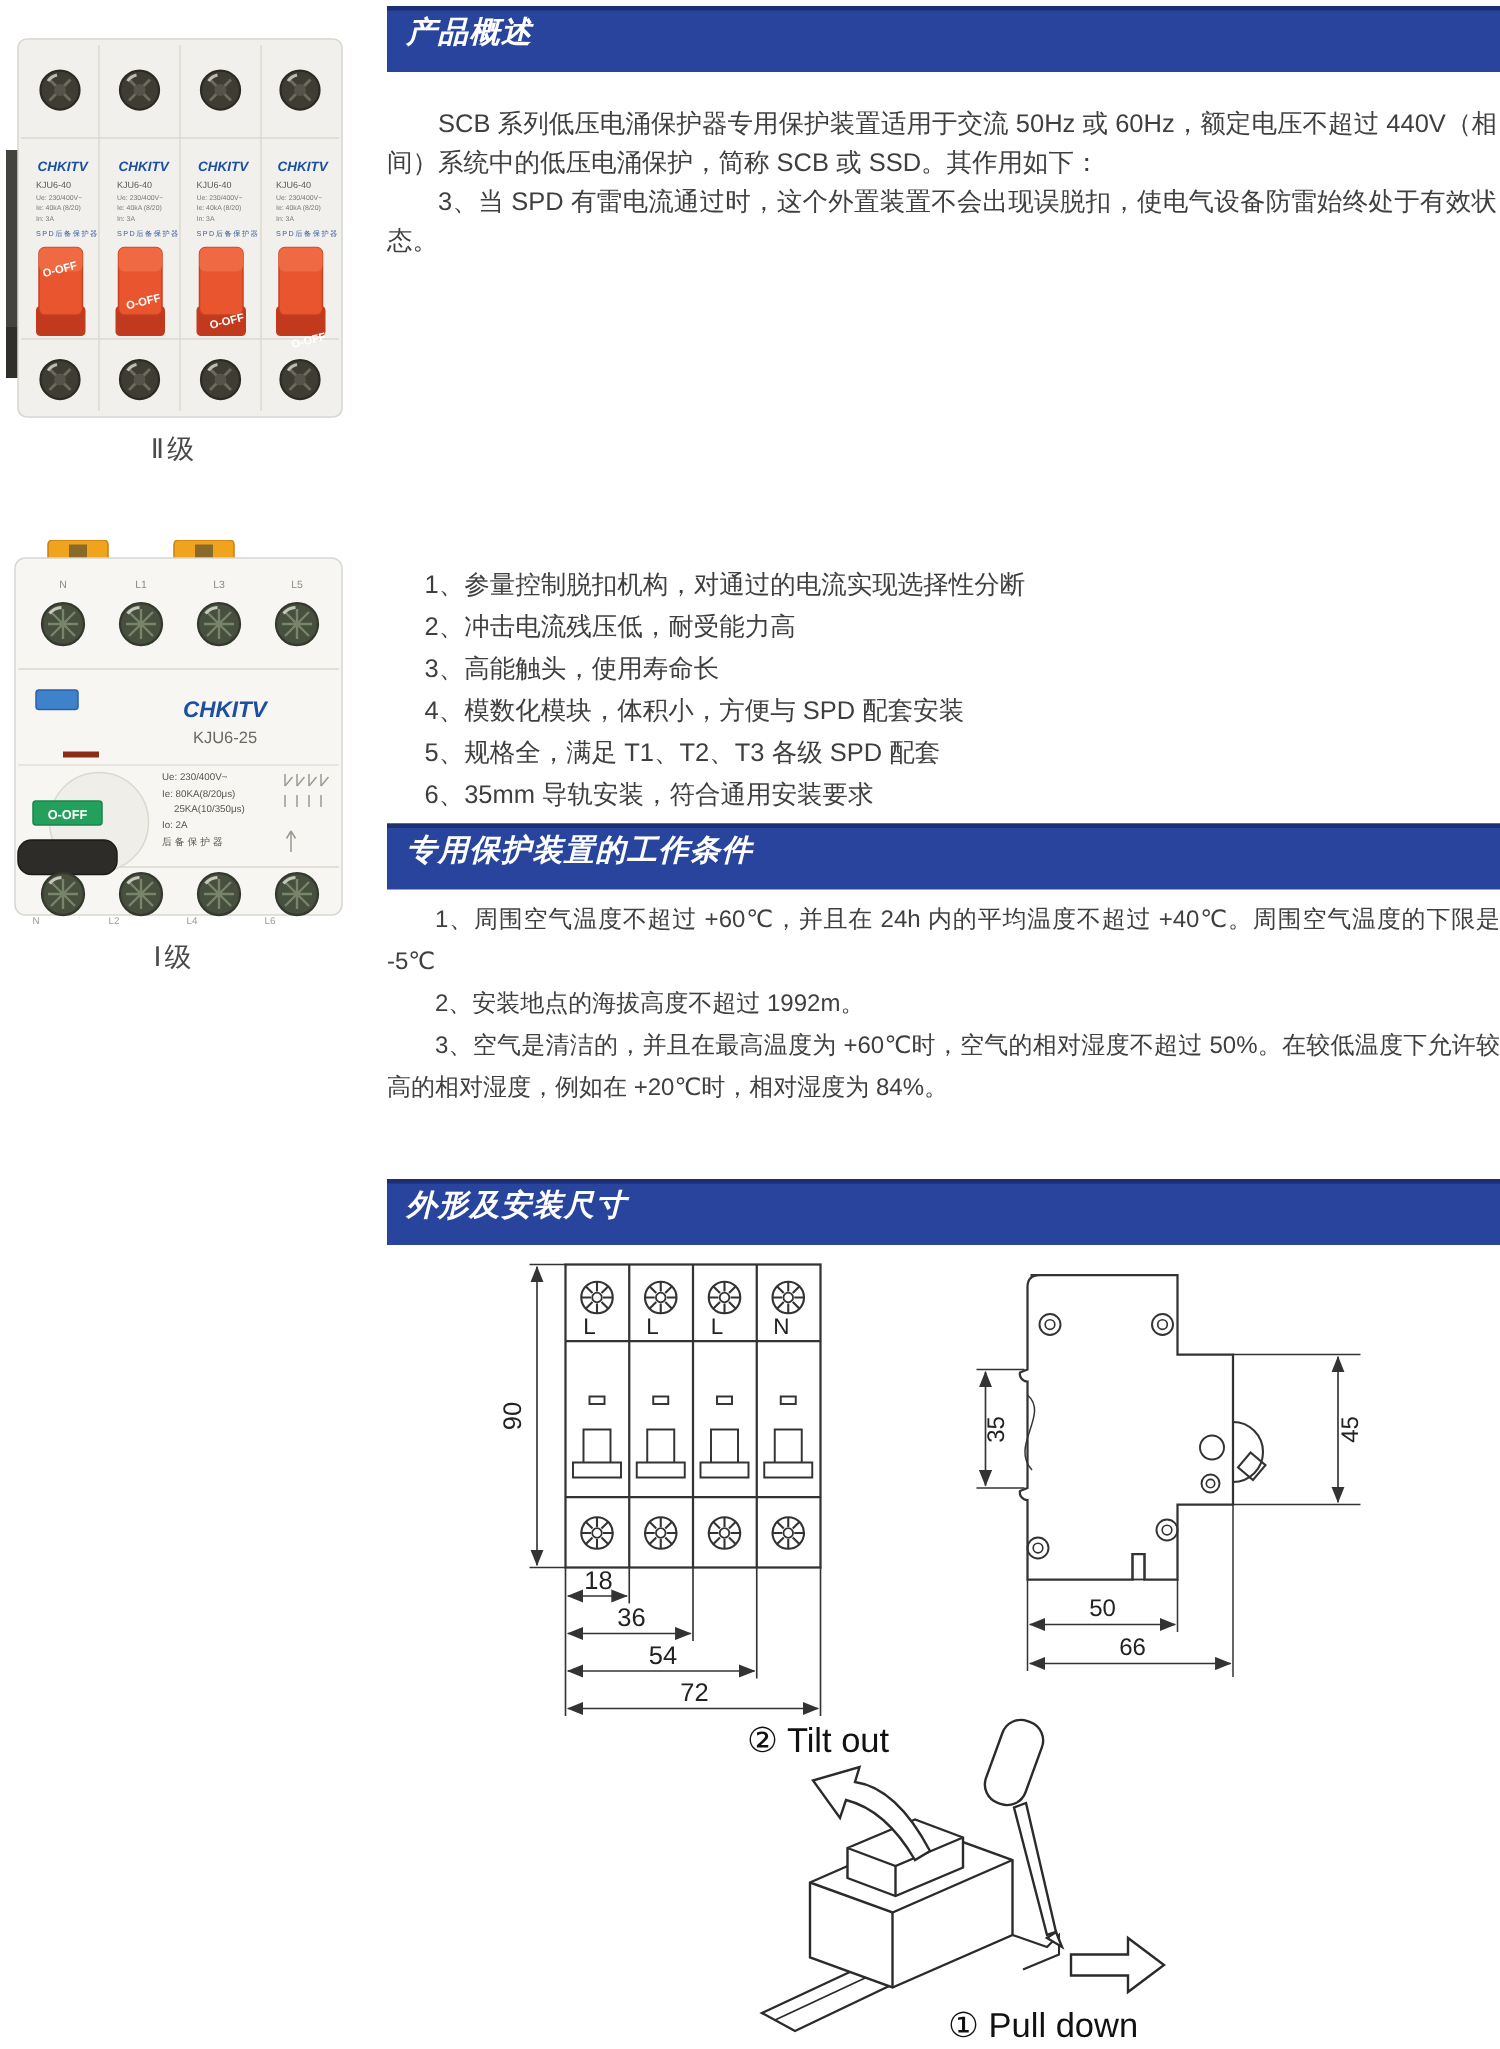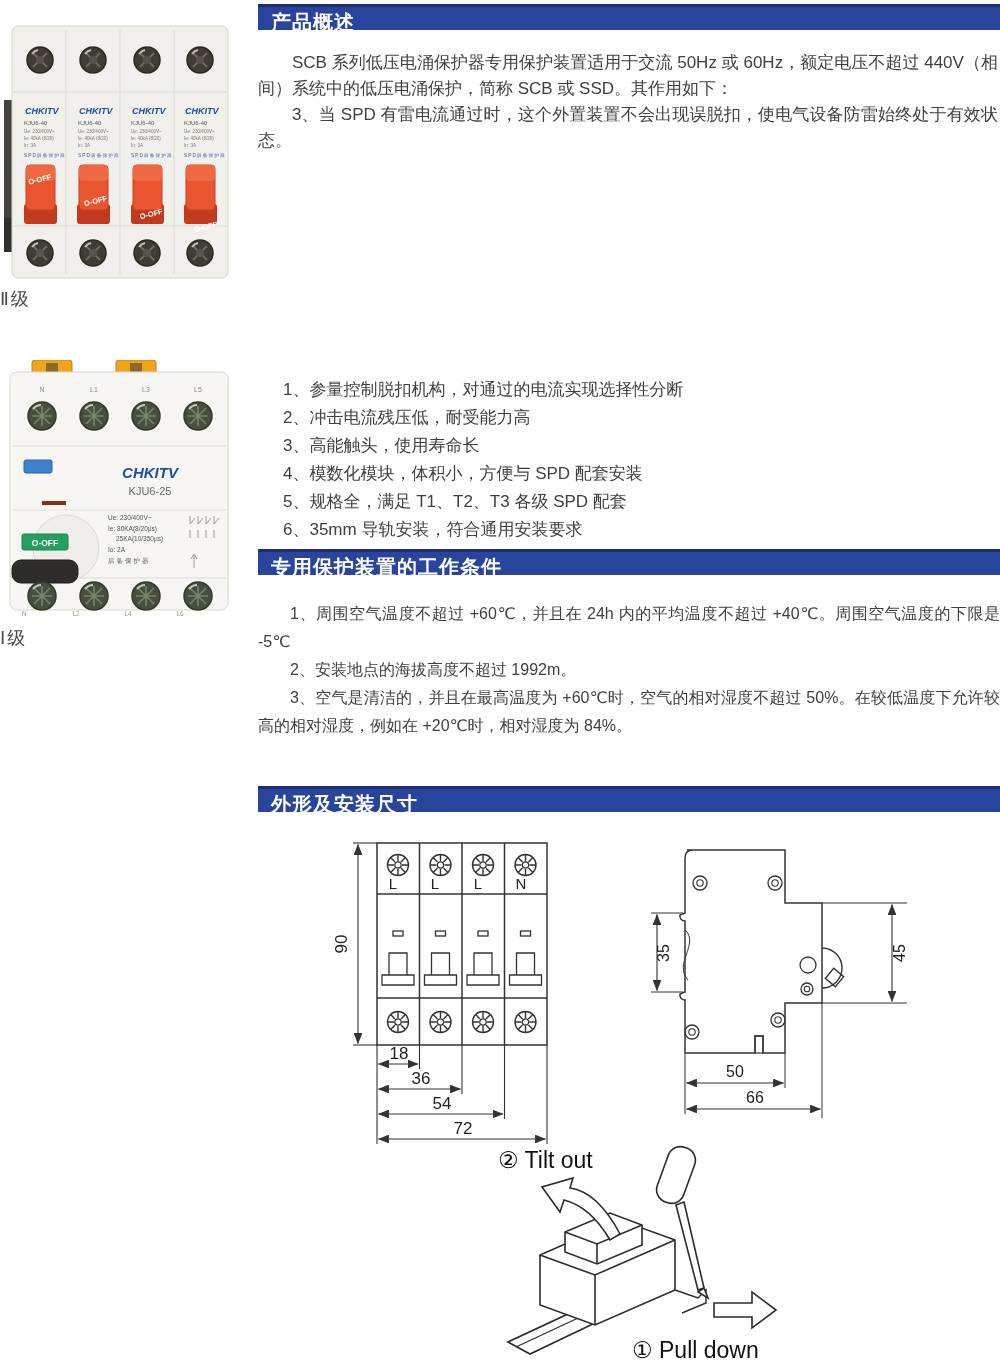--- a/index.html
+++ b/index.html
@@ -1,37 +1,37 @@
 <!DOCTYPE html>
 <html><head>
 <meta charset="utf-8">
 <style>
   * { margin:0; padding:0; box-sizing:border-box; }
   html,body { background:#ffffff; }
   body { font-family:"Liberation Sans","DejaVu Sans",sans-serif; color:#3f3f3f; }
   .page { position:relative; width:1000px; height:1366px; background:#ffffff; overflow:hidden; }
 
   .section-header {
-    position:absolute; left:258px; right:0; height:26px;
+    position:absolute; left:258px; right:0; height:44px;
     background:#28449c; border-top:3px solid #1d2f72;
     color:#ffffff; font-size:20px; font-weight:bold;
-    line-height:30px; padding-left:13px; letter-spacing:1px;
+    line-height:30px; padding-left:13px; letter-spacing:1px;font-style:italic;
   }
   .body-text {
     position:absolute; left:258px; width:740px;
-    font-size:17px; line-height:26px; text-align:justify; color:#3f3f3f;
+    font-size:17px; line-height:26px; text-align:justify; color:#3f3f3f;margin-top:20px;
   }
   .body-text p { text-indent:2em; }
   .feature-list { position:absolute; left:283px; width:700px; font-size:17px; color:#3f3f3f; }
   .feature-list p { line-height:28px; }
   .cond-text { position:absolute; left:258px; width:742px; font-size:16px; line-height:28px; text-align:justify; color:#3f3f3f; }
   .cond-text p { text-indent:2em; }
 
   .product-caption {
-    position:absolute; left:0; width:232px; text-align:left;
+    position:absolute; left:0; width:232px; text-align:center;
     font-size:18px; color:#4a4a4a; letter-spacing:2px;
   }
   .abs { position:absolute; }
   svg text { font-family:"Liberation Sans","DejaVu Sans",sans-serif; }
 </style>
 </head>
 <body>
 
 <div class="page">
 

